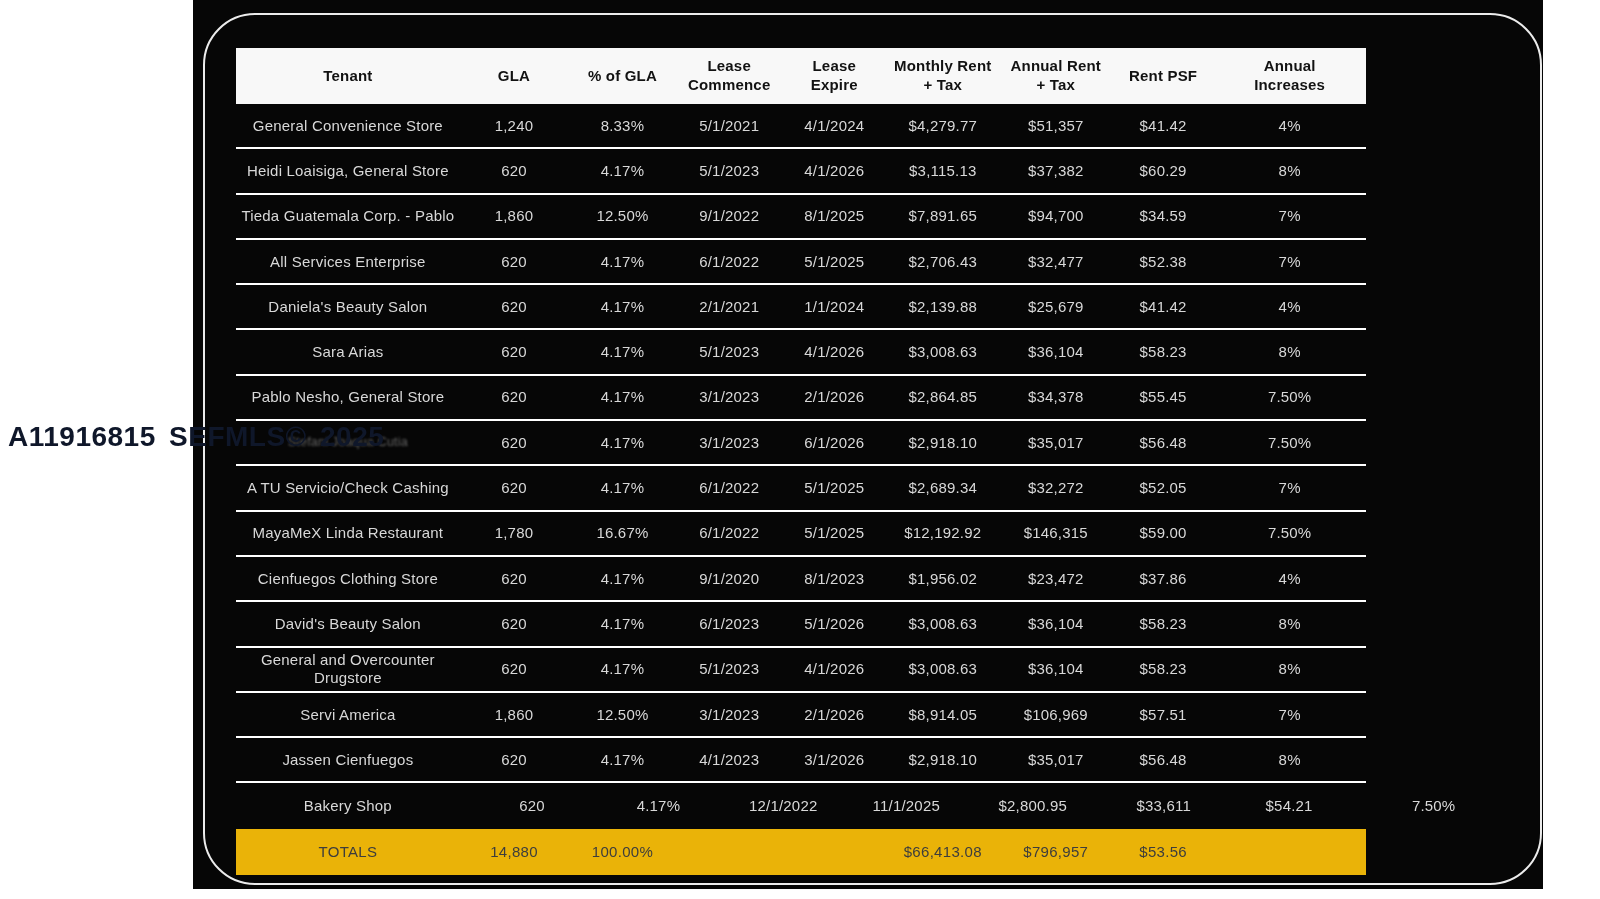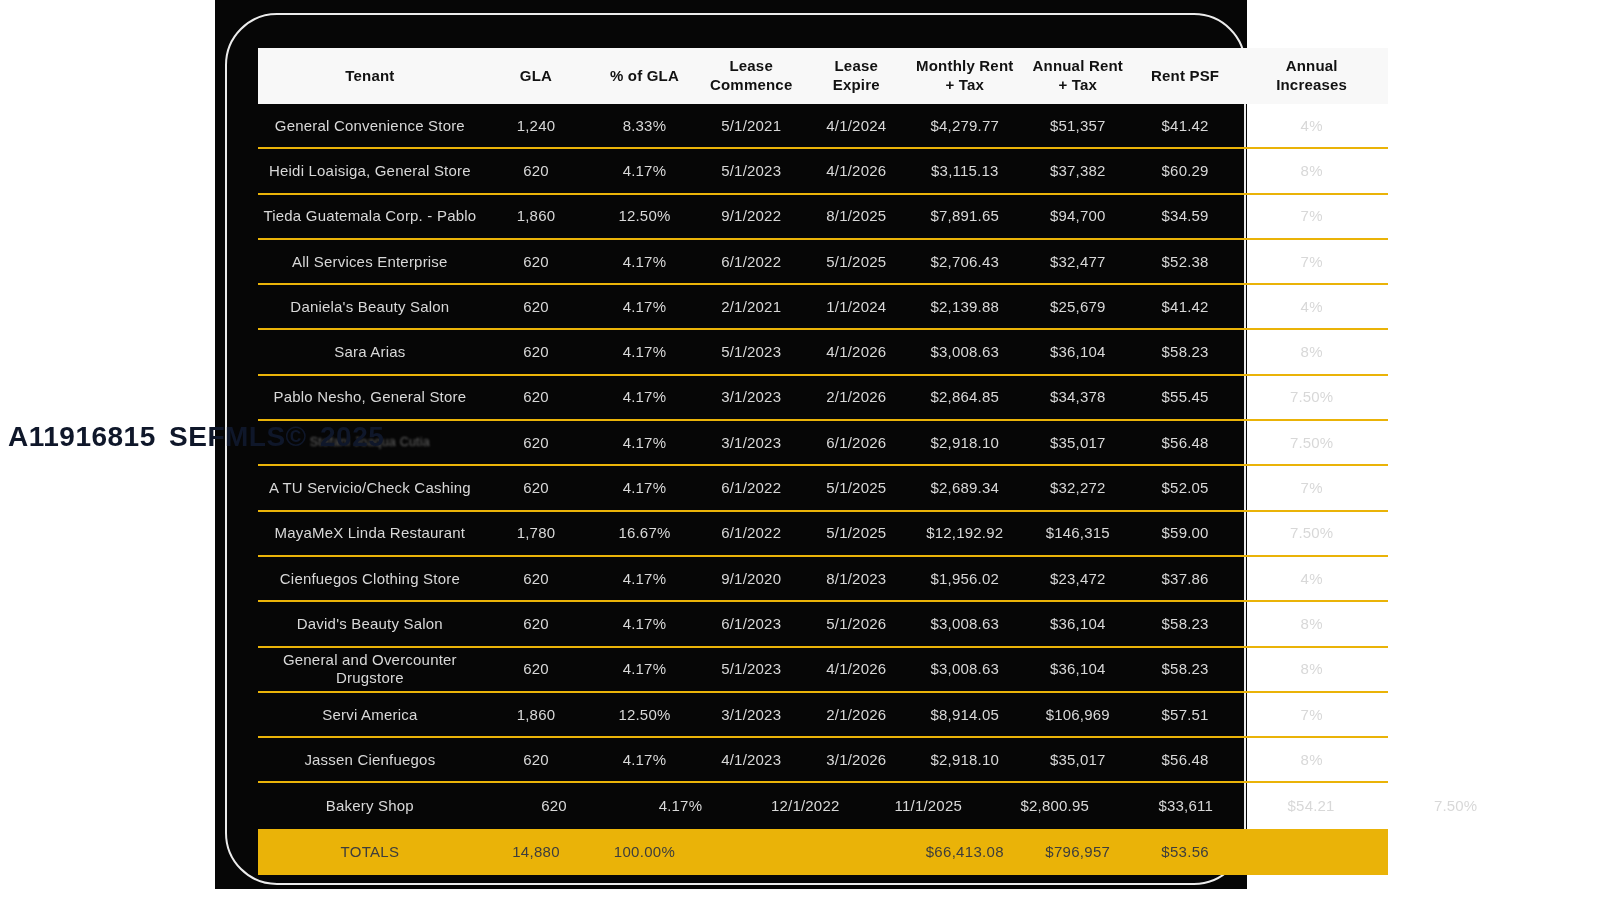--- a/index.html
+++ b/index.html
@@ -3,21 +3,21 @@
 <meta charset="utf-8">
 <style>
   * { margin:0; padding:0; box-sizing:border-box; }
   html,body { background:#ffffff; }
   .page {
     position:relative; width:1600px; height:899px;
     background:#ffffff; overflow:hidden;
     font-family:"Liberation Sans","DejaVu Sans",sans-serif;
   }
   .photo {
-    position:absolute; left:215px; top:0; width:1032px; height:889px;
+    position:absolute; left:193px; top:0; width:1350px; height:889px;
     background:#060606;
   }
   .frame {
     position:absolute; left:10px; top:13px; right:1px; bottom:4px;
     border:2px solid #ececec; border-radius:52px;
     pointer-events:none;
   }
   .rentroll {
     position:absolute; left:43px; top:48px; width:1130px;
   }
@@ -28,21 +28,21 @@
   }
   .thead {
     height:56px; background:#f8f8f8;
   }
   .thead .cell {
     display:flex; align-items:center; justify-content:center; text-align:center;
     font-size:15px; font-weight:bold; color:#121212; line-height:1.25;
     white-space:pre-line; letter-spacing:.2px;
   }
   .row {
-    height:45.3px; border-bottom:2px solid #eab308;
+    height:45.3px; border-bottom:2px solid #ffffff;
   }
   .row:last-child { border-bottom:none;gap:18px; }
   .row .cell {
     display:flex; align-items:center; justify-content:center; text-align:center;
     font-size:15px; color:#d8d8d8; line-height:1.2; letter-spacing:.2px;
     padding:0 4px;
   }
   .row .cell.obscured {
     color:#6f6f6f; font-size:12.5px;
     filter:blur(1px); opacity:.9;

